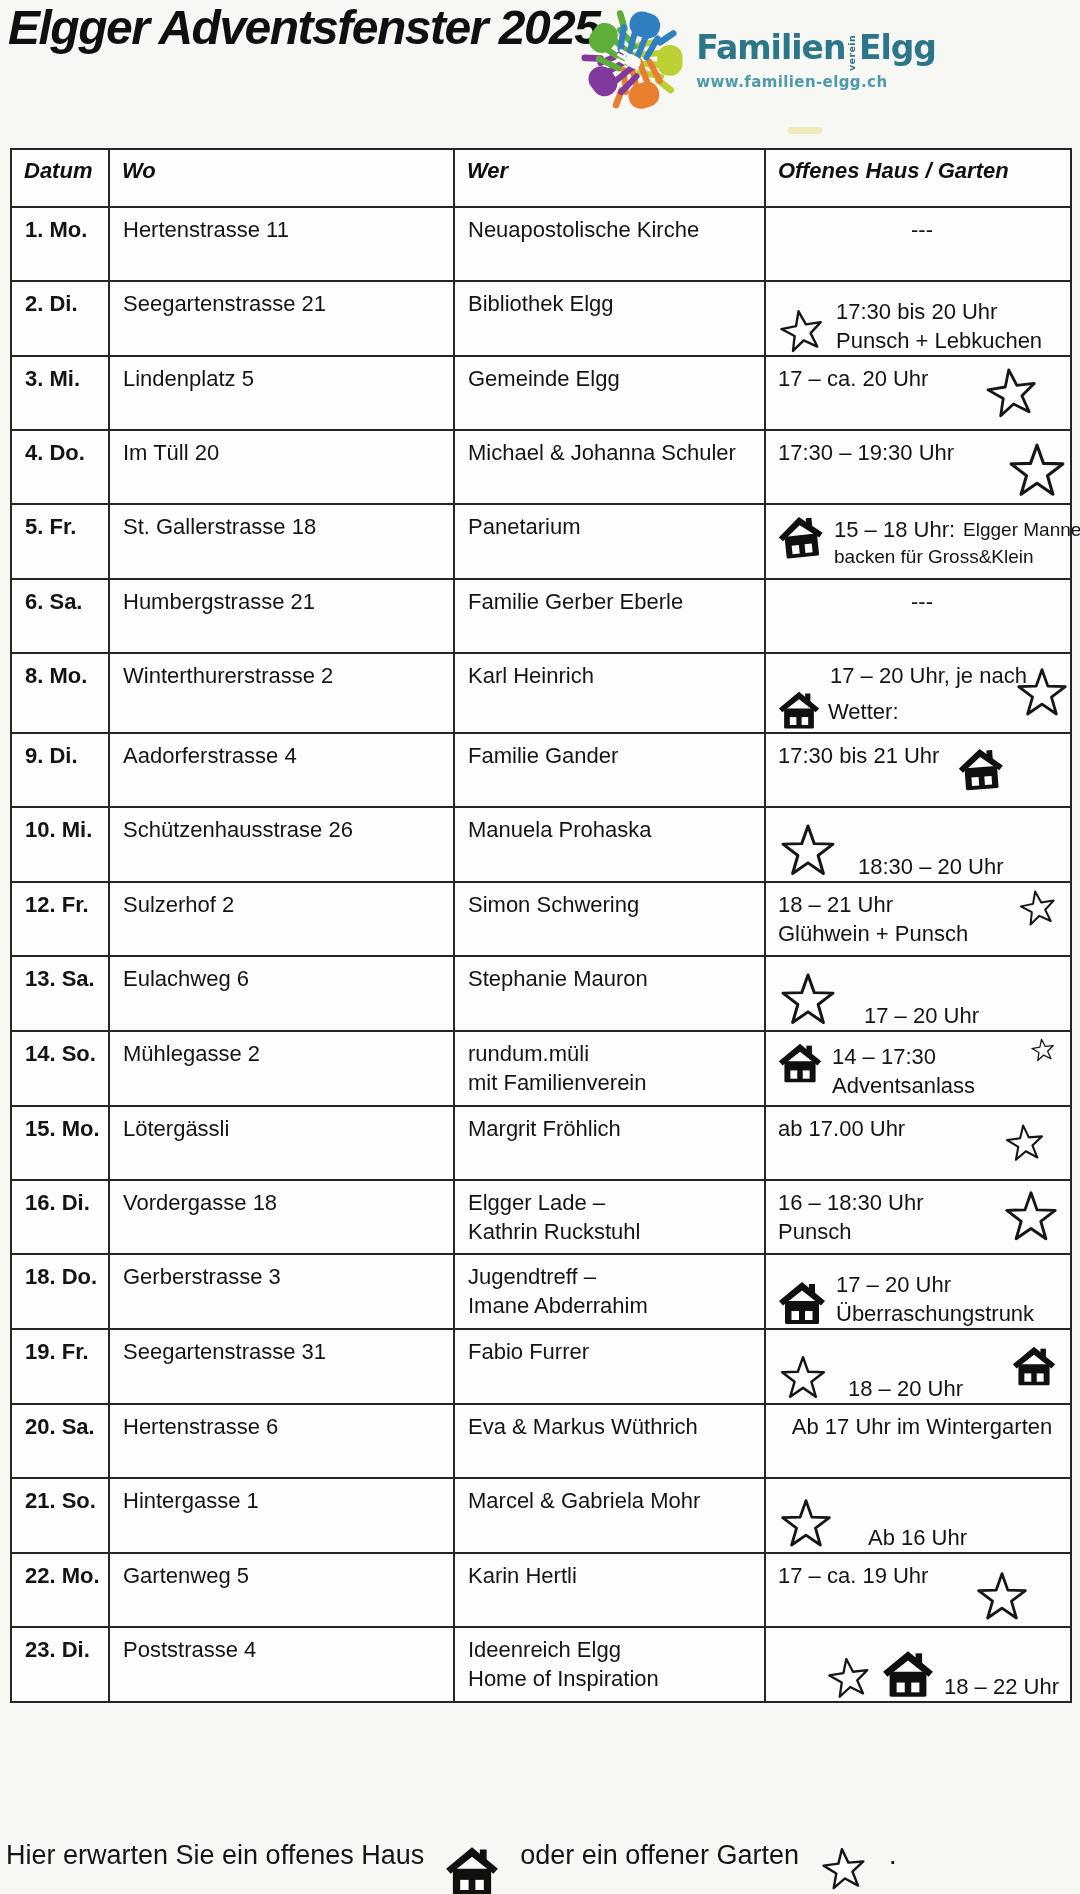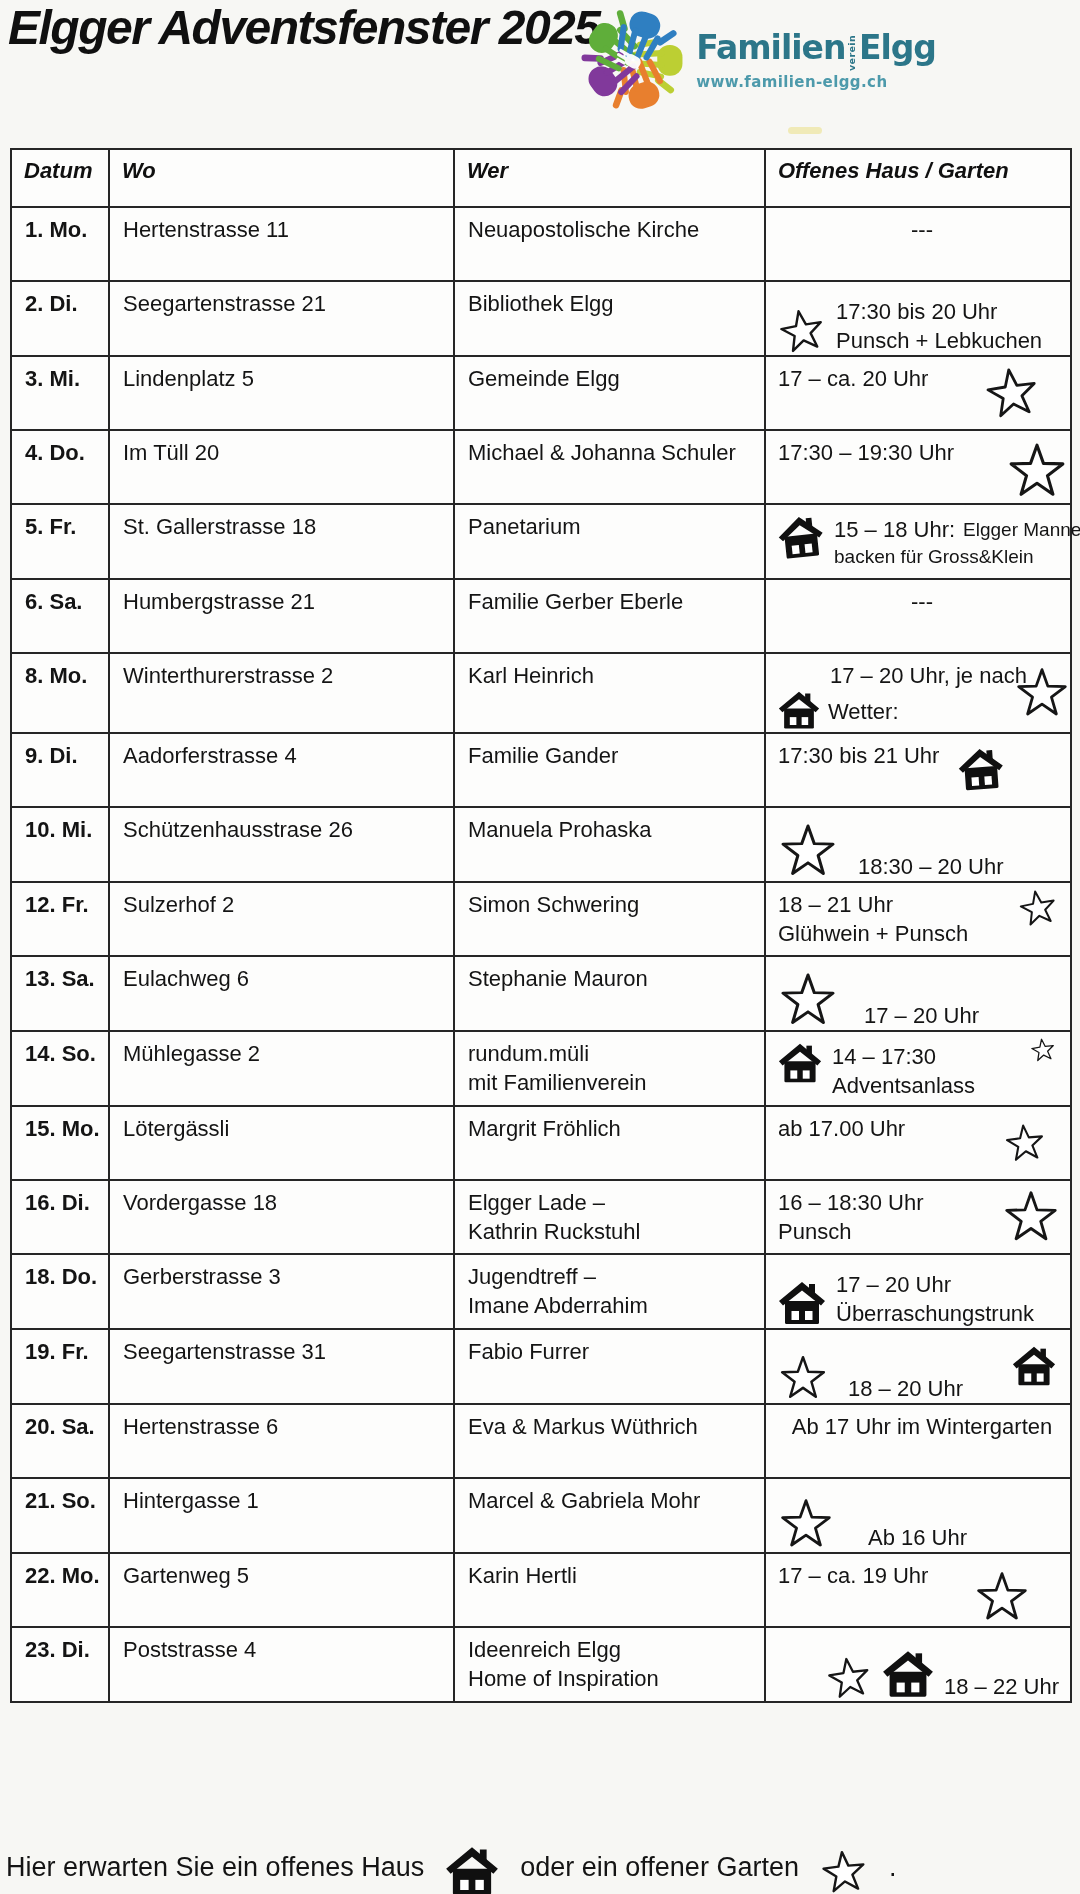--- a/index.html
+++ b/index.html
@@ -45,21 +45,21 @@
   .line .small{font-size:19px;line-height:25px;}
   .line.down{margin-top:26px;}
   .icon{flex:none;display:block;}
   .right-ic{position:absolute;line-height:0;}
   .v-center{top:50%;transform:translateY(-50%);}
   .v-top{top:5px;}
   .v-bottom{bottom:1px;}
 
   
   .footer{
-    position:absolute;left:6px;top:1840px;display:flex;align-items:center;
+    position:absolute;left:6px;top:1840px;display:flex;align-items:flex-start;
     font-size:27px;color:#141414;white-space:nowrap;gap:13px;
   }
   .footer .f-ic{line-height:0;margin:0 8px;transform:translateY(5px);}
 </style>
 </head>
 <body>
 
 <div class="page">
 
   <h1 class="title">Elgger Adventsfenster 2025</h1>

